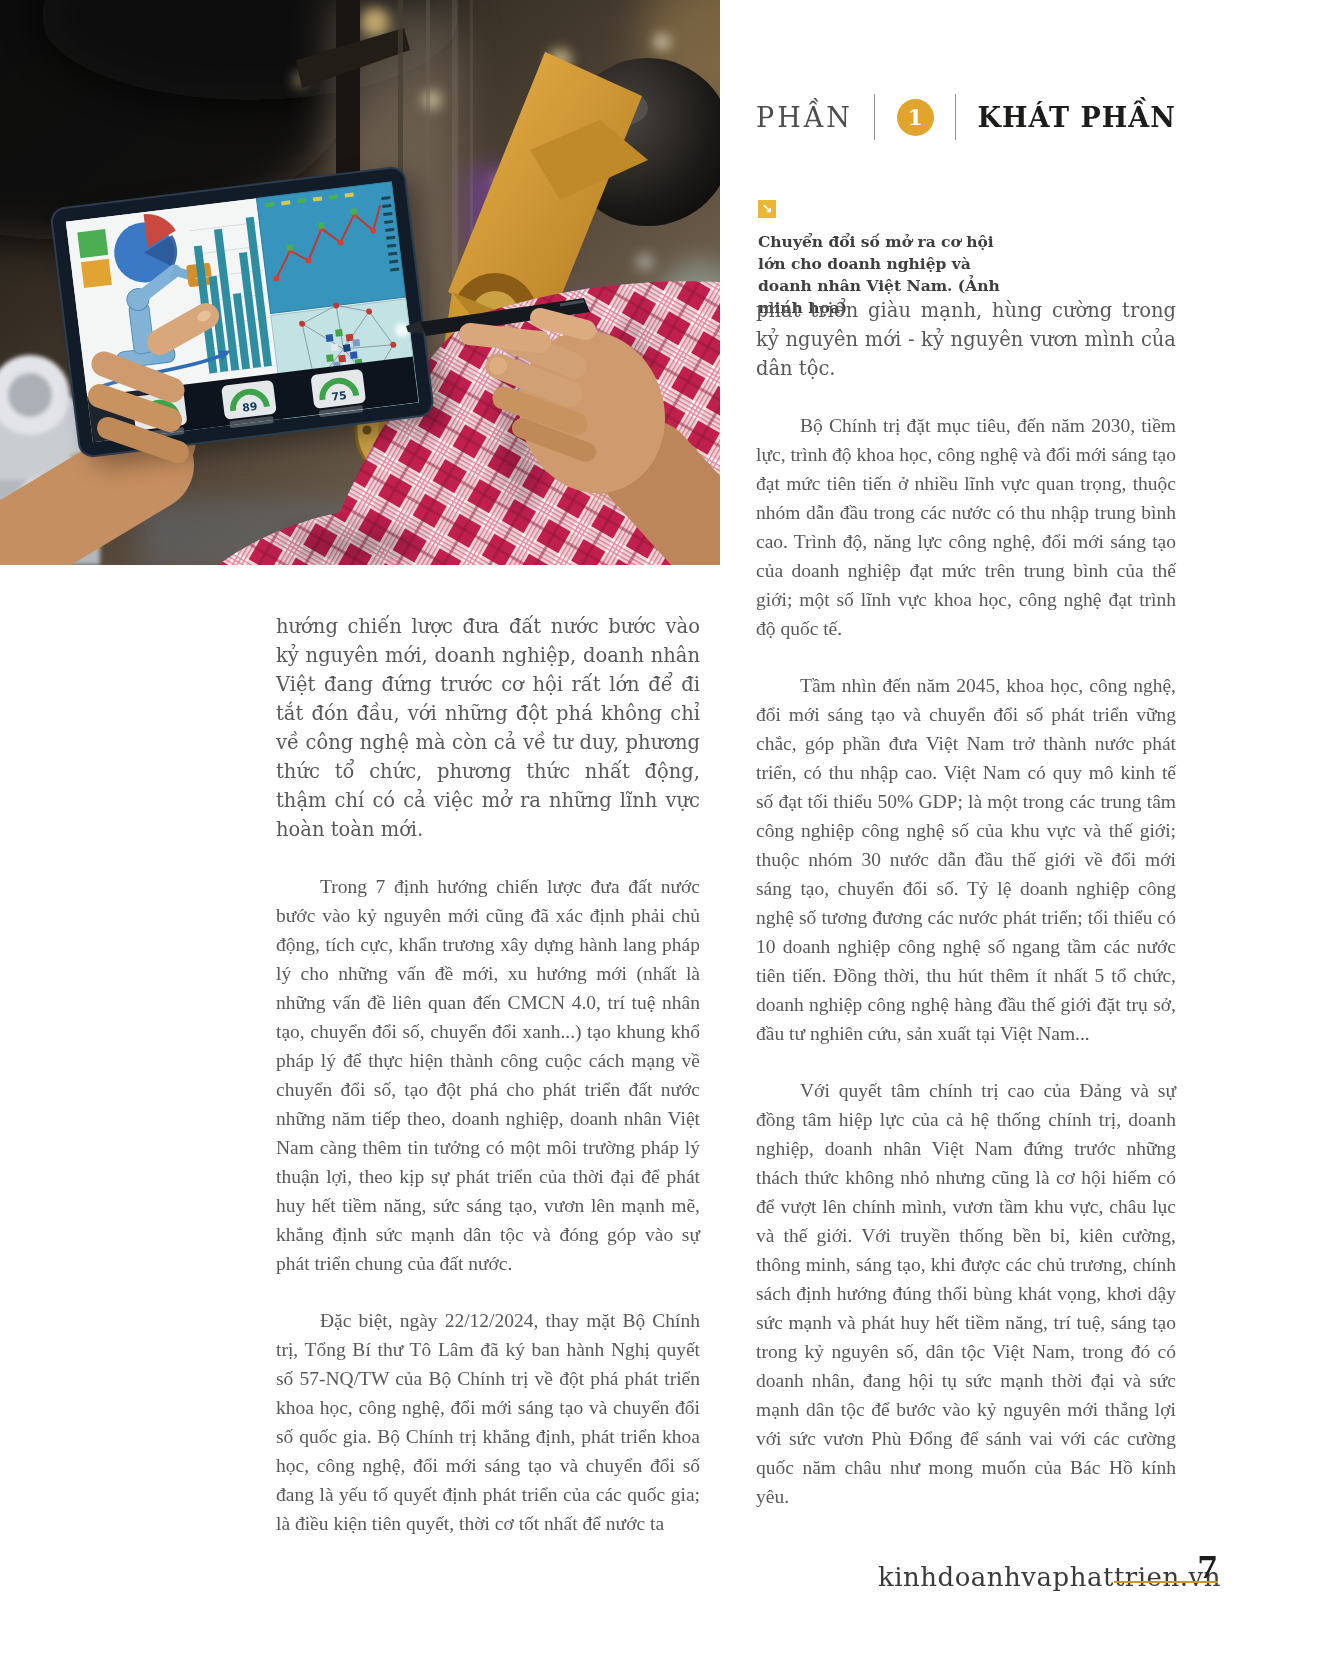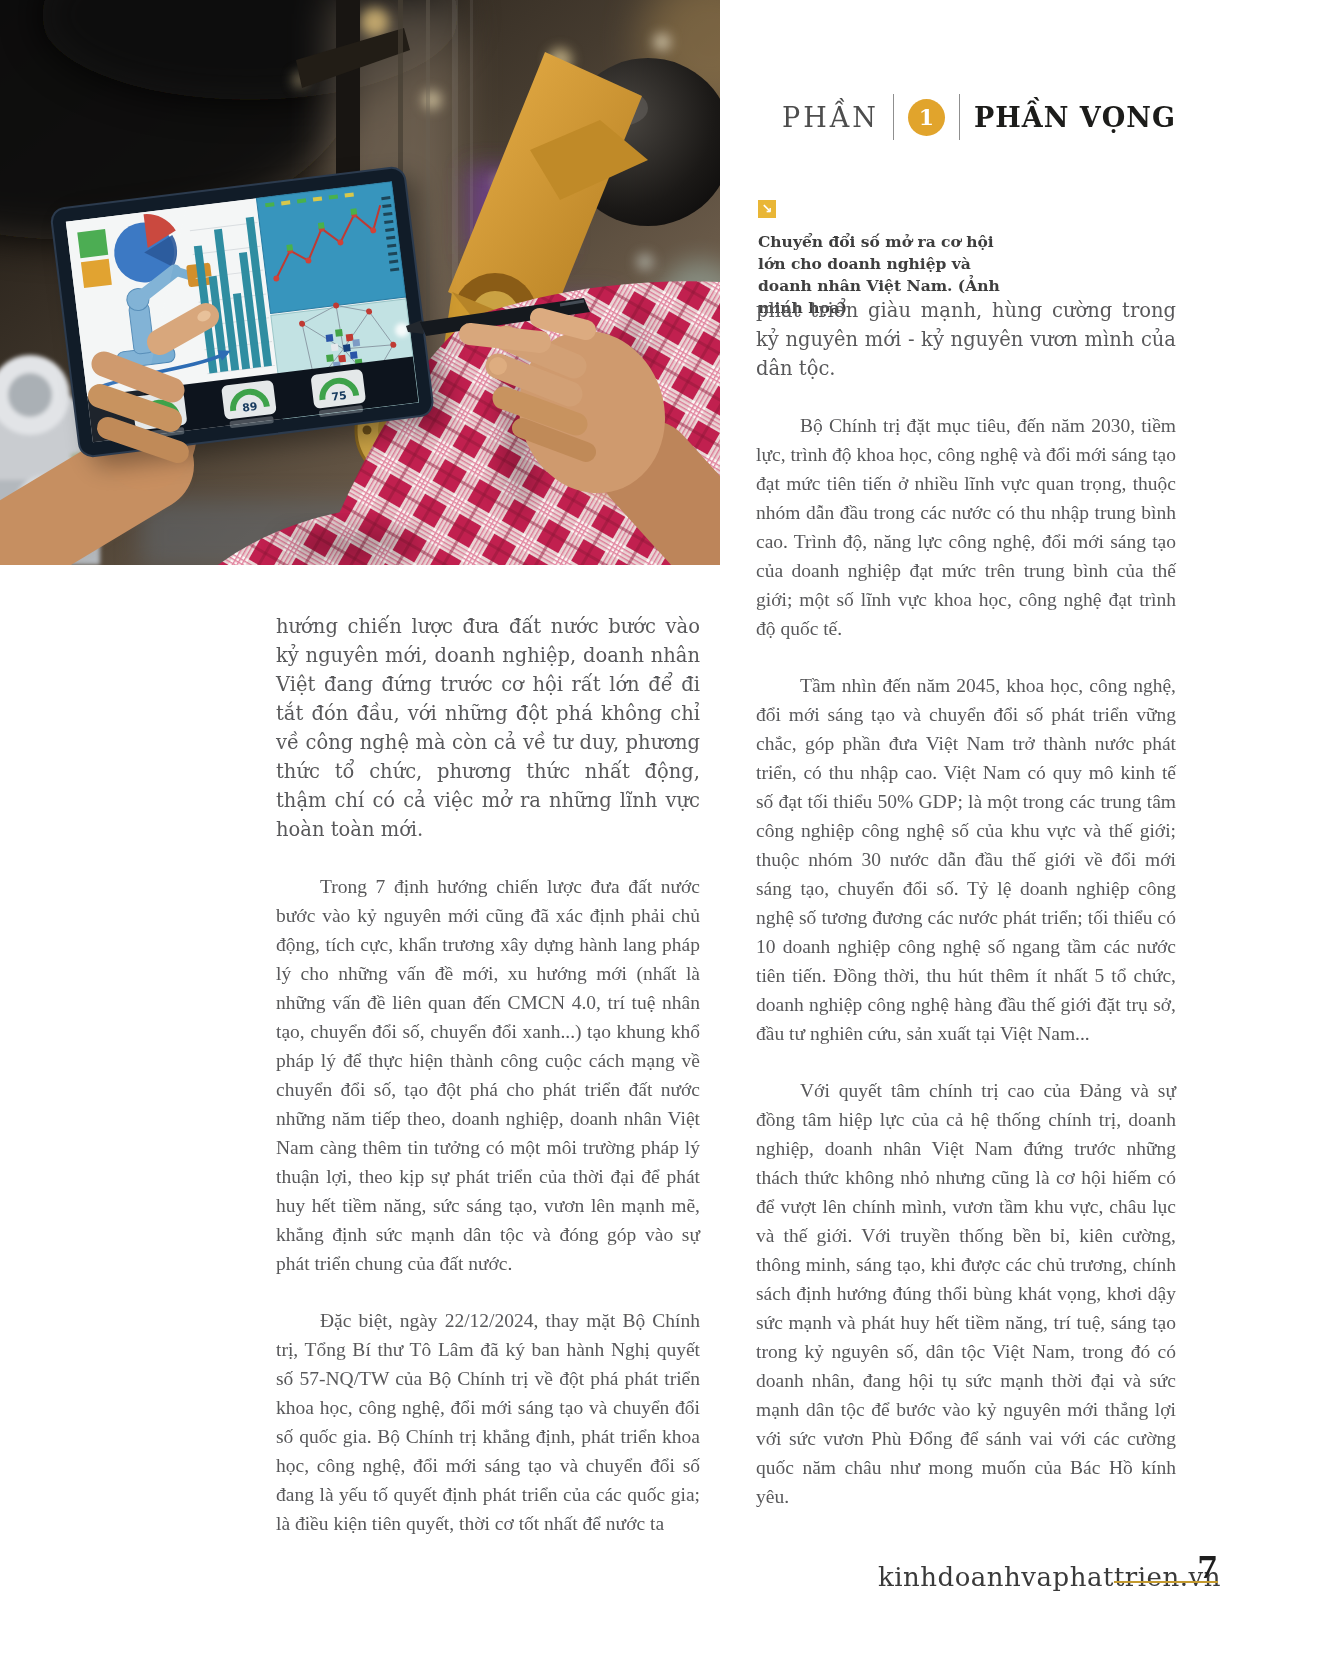--- a/index.html
+++ b/index.html
@@ -4,21 +4,21 @@
 <style>
   html,body{margin:0;padding:0;}
   body{
     width:1337px;height:1678px;position:relative;background:#ffffff;
     font-family:"DejaVu Serif","Liberation Serif",serif;overflow:hidden;
   }
   
   .photo{position:absolute;left:0;top:0;width:720px;height:565px;overflow:hidden;background:#3c352c;}
   .photo svg{display:block;}
   
-  .header{position:absolute;top:94px;left:756px;width:420px;display:flex;justify-content:flex-end;align-items:center;gap:14px;}
+  .header{position:absolute;top:94px;left:756px;width:420px;display:flex;justify-content:space-between;align-items:center;gap:14px;}
   .part-label{font-size:27px;color:#4d4d4d;letter-spacing:3px;}
   .vline{width:1px;height:46px;background:#8f8f8f;}
   .part-badge{width:37px;height:37px;border-radius:50%;background:#e1a42c;color:#ffffff;font-weight:bold;font-size:22px;display:flex;align-items:center;justify-content:center;}
   .section-title{font-size:27px;font-weight:bold;color:#1c1c1a;letter-spacing:1px;}
   
   .caption-block{position:absolute;left:758px;top:200px;width:262px;}
   .caption-icon{width:18px;height:18px;background:#e9b636;color:#ffffff;font-family:"DejaVu Sans",sans-serif;font-size:13px;font-weight:bold;line-height:18px;text-align:center;margin-bottom:13px;}
   .caption-text{font-size:15.5px;line-height:22px;font-weight:bold;color:#3e3e3e;margin-top:8px;}
   
   .column{position:absolute;text-align:justify;color:#58585a;font-size:19.5px;line-height:29px;}
@@ -348,21 +348,21 @@
     <line x1="540" y1="318" x2="586" y2="330" stroke="#dcab80" stroke-width="20" stroke-linecap="round"></line>
   </g>
 </svg>
 </div>
 
 <div class="header">
   <span class="part-label">PHẦN</span>
   <span class="vline"></span>
   <span class="part-badge">1</span>
   <span class="vline"></span>
-  <span class="section-title">PHẦN VỌNG</span>
+  <span class="section-title">KHÁT PHẦN</span>
 </div>
 
 <div class="caption-block">
   <div class="caption-icon">↘</div>
   <div class="caption-text">Chuyển đổi số mở ra cơ hội lớn cho doanh nghiệp và doanh nhân Việt Nam. (Ảnh minh họa)</div>
 </div>
 
 <div class="column col-left">
   <p>hướng chiến lược đưa đất nước bước vào kỷ nguyên mới, doanh nghiệp, doanh nhân Việt đang đứng trước cơ hội rất lớn để đi tắt đón đầu, với những đột phá không chỉ về công nghệ mà còn cả về tư duy, phương thức tổ chức, phương thức nhất động, thậm chí có cả việc mở ra những lĩnh vực hoàn toàn mới.</p>
   <p class="indent">Trong 7 định hướng chiến lược đưa đất nước bước vào kỷ nguyên mới cũng đã xác định phải chủ động, tích cực, khẩn trương xây dựng hành lang pháp lý cho những vấn đề mới, xu hướng mới (nhất là những vấn đề liên quan đến CMCN 4.0, trí tuệ nhân tạo, chuyển đổi số, chuyển đổi xanh...) tạo khung khổ pháp lý để thực hiện thành công cuộc cách mạng về chuyển đổi số, tạo đột phá cho phát triển đất nước những năm tiếp theo, doanh nghiệp, doanh nhân Việt Nam càng thêm tin tưởng có một môi trường pháp lý thuận lợi, theo kịp sự phát triển của thời đại để phát huy hết tiềm năng, sức sáng tạo, vươn lên mạnh mẽ, khẳng định sức mạnh dân tộc và đóng góp vào sự phát triển chung của đất nước.</p>

